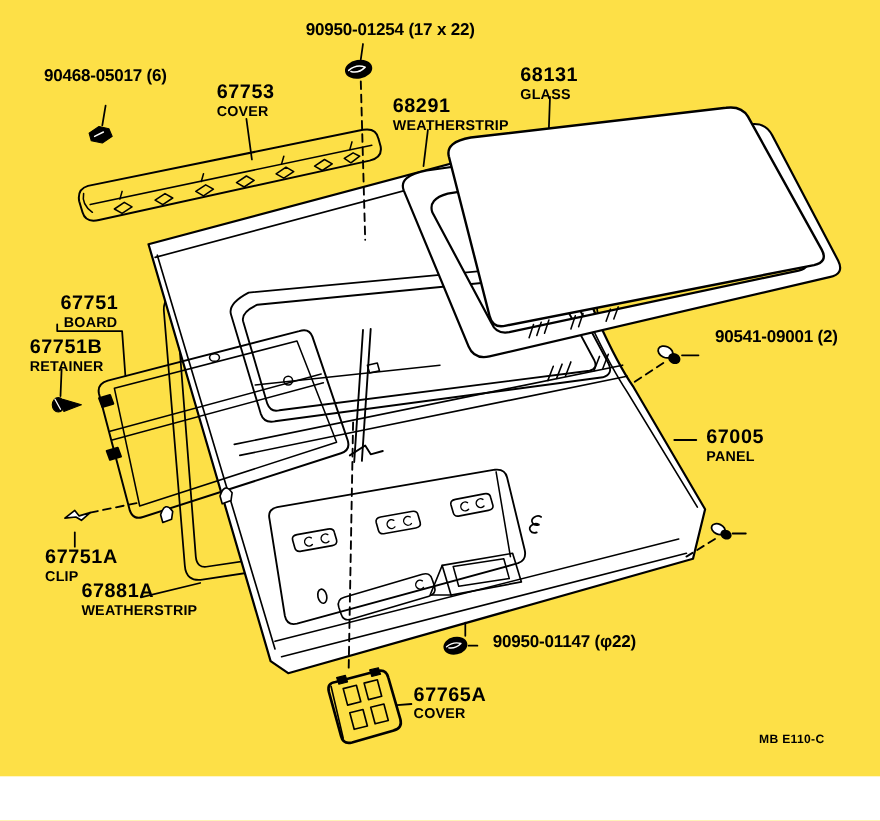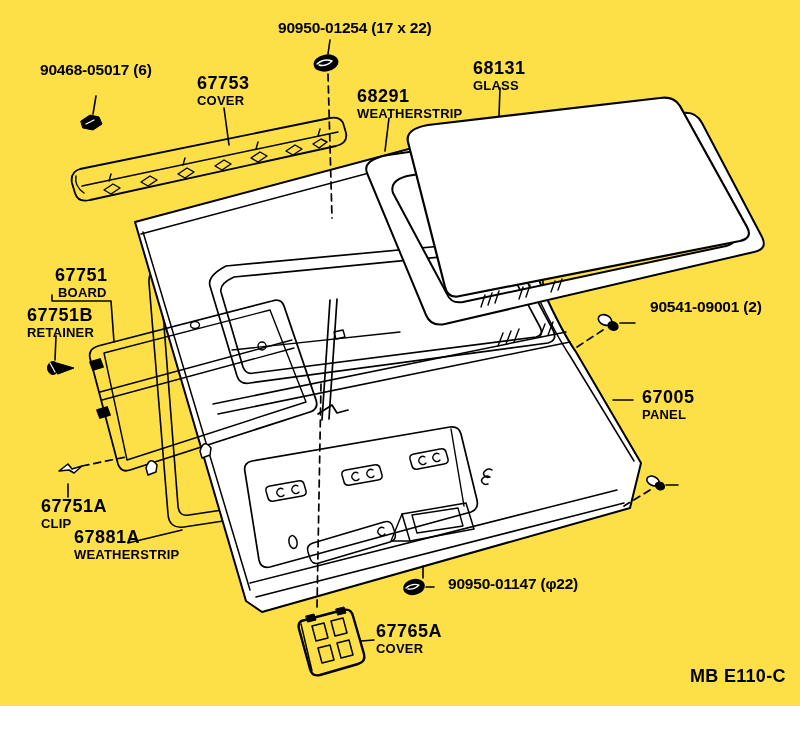--- a/index.html
+++ b/index.html
@@ -4,21 +4,21 @@
 <style>
   html,body{margin:0;padding:0;background:#fff;}
   #canvas{position:relative;width:800px;height:706px;background:#fde047;overflow:hidden;
           font-family:"Liberation Sans",sans-serif;color:#000;}
   #art{position:absolute;left:0;top:0;}
   .plbl{position:absolute;line-height:1;color:#000;font-weight:bold;}
   .plbl .num{display:block;font-size:15.5px;letter-spacing:-0.2px;white-space:nowrap;}
   .plbl .num.big{font-size:18px;letter-spacing:0.5px;}
   .plbl .sub{display:block;font-size:13px;margin-top:2px;letter-spacing:0.2px;white-space:nowrap;}
   .plbl.right{text-align:right;}
-  .footer-code{position:absolute;font-size:18px;font-weight:bold;letter-spacing:0.3px;}
+  .footer-code{position:absolute;font-size:11px;font-weight:bold;letter-spacing:0.3px;}
 </style>
 </head>
 <body>
 
 <div id="canvas">
 
 <svg id="art" width="800" height="746" viewBox="0 0 800 746">
   <g fill="none" stroke="#000" stroke-width="2" stroke-linecap="round" stroke-linejoin="round">
 
     <g stroke-width="1.6">

